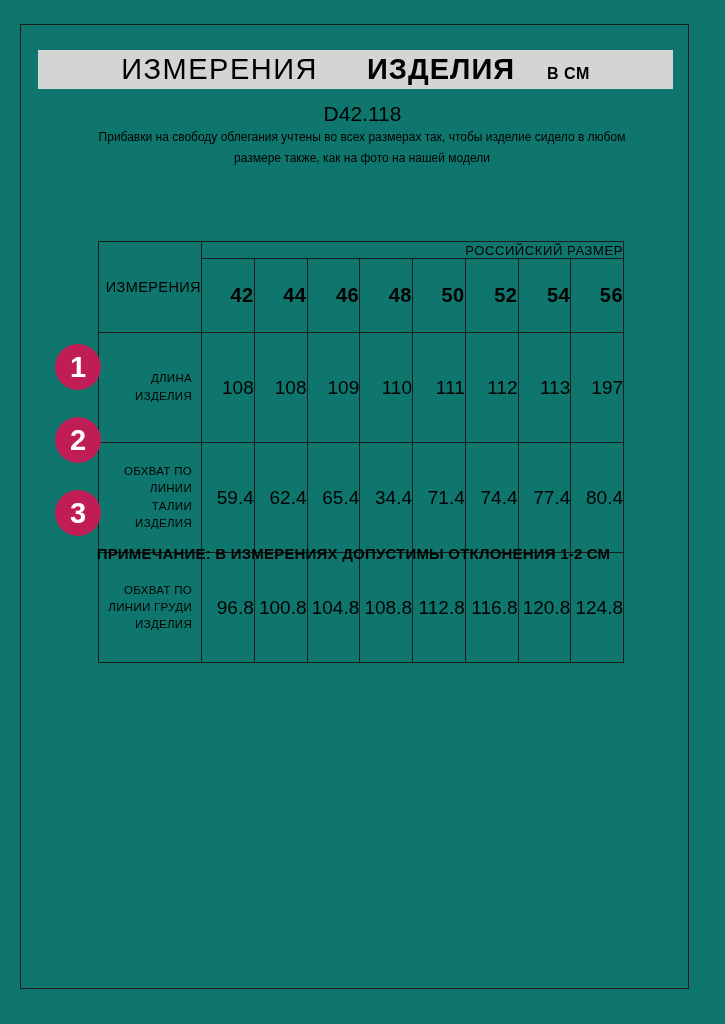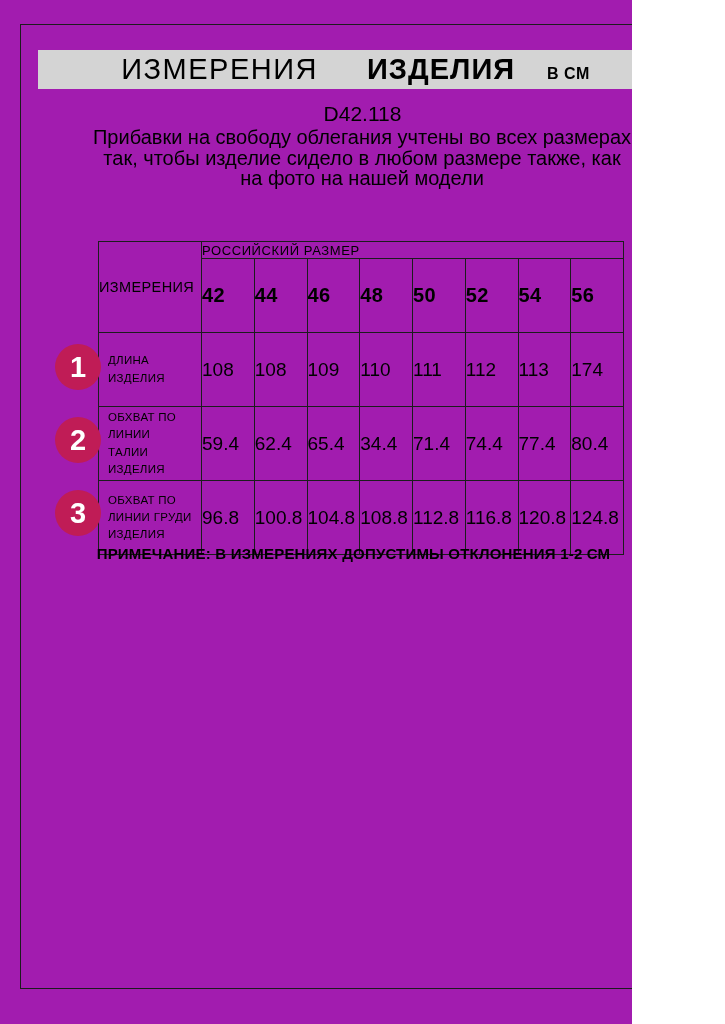--- a/index.html
+++ b/index.html
@@ -4,23 +4,23 @@
 <style>
   html, body {
     margin: 0;
     padding: 0;
     background: #ffffff;
     font-family: "Liberation Sans", sans-serif;
     color: #000;
   }
   .page {
     position: relative;
-    width: 632px;
+    width: 725px;
     height: 1024px;
-    background: #a21caf;
+    background: #0f766e;
     overflow: hidden;
   }
   .frame {
     position: absolute;
     left: 20px;
     top: 24px;
     width: 667px;
     height: 963px;
     border: 1.5px solid var(--border, #1c1c1c);
   }
@@ -64,35 +64,35 @@
     text-align: center;
     font-size: 21px;
     font-weight: 400;
   }
   .description {
     position: absolute;
     left: 92px;
     top: 127px;
     width: 540px;
     text-align: center;
-    font-size: 20px;
+    font-size: 12px;
     line-height: 20.5px;
     font-weight: 400;
   }
   table.size-table {
     position: absolute;
     left: 98px;
     top: 241px;
     width: 525px;
     border-collapse: collapse;
     table-layout: fixed;
   }
   table.size-table td {
     border: 1.5px solid var(--border, #1c1c1c);
-    text-align: left;
+    text-align: right;
     vertical-align: middle;
     padding: 0;
     overflow: hidden;
   }
   td.meas-head {
     font-size: 14.5px;
     letter-spacing: 0.4px;
   }
   tr.group-row td.size-group {
     height: 16px;
@@ -107,21 +107,21 @@
     letter-spacing: 0.5px;
   }
   tr.data-row td {
     height: 73px;
     font-size: 19px;
   }
   tr.data-row td.row-label {
     font-size: 11.5px;
     letter-spacing: 0.3px;
     line-height: 1.5;
-    padding: 0 9px;
+    padding: 18px 9px;
   }
   .badge {
     position: absolute;
     left: 55px;
     width: 46px;
     height: 46px;
     border-radius: 50%;
     background: var(--badge, #c01c56);
     color: #ffffff;
     font-size: 29px;
@@ -190,21 +190,21 @@
     </tr>
     <tr class="data-row">
       <td class="row-label">ДЛИНА ИЗДЕЛИЯ</td>
       <td>108</td>
       <td>108</td>
       <td>109</td>
       <td>110</td>
       <td>111</td>
       <td>112</td>
       <td>113</td>
-      <td>174</td>
+      <td>197</td>
     </tr>
     <tr class="data-row">
       <td class="row-label">ОБХВАТ ПО ЛИНИИ ТАЛИИ ИЗДЕЛИЯ</td>
       <td>59.4</td>
       <td>62.4</td>
       <td>65.4</td>
       <td>34.4</td>
       <td>71.4</td>
       <td>74.4</td>
       <td>77.4</td>

